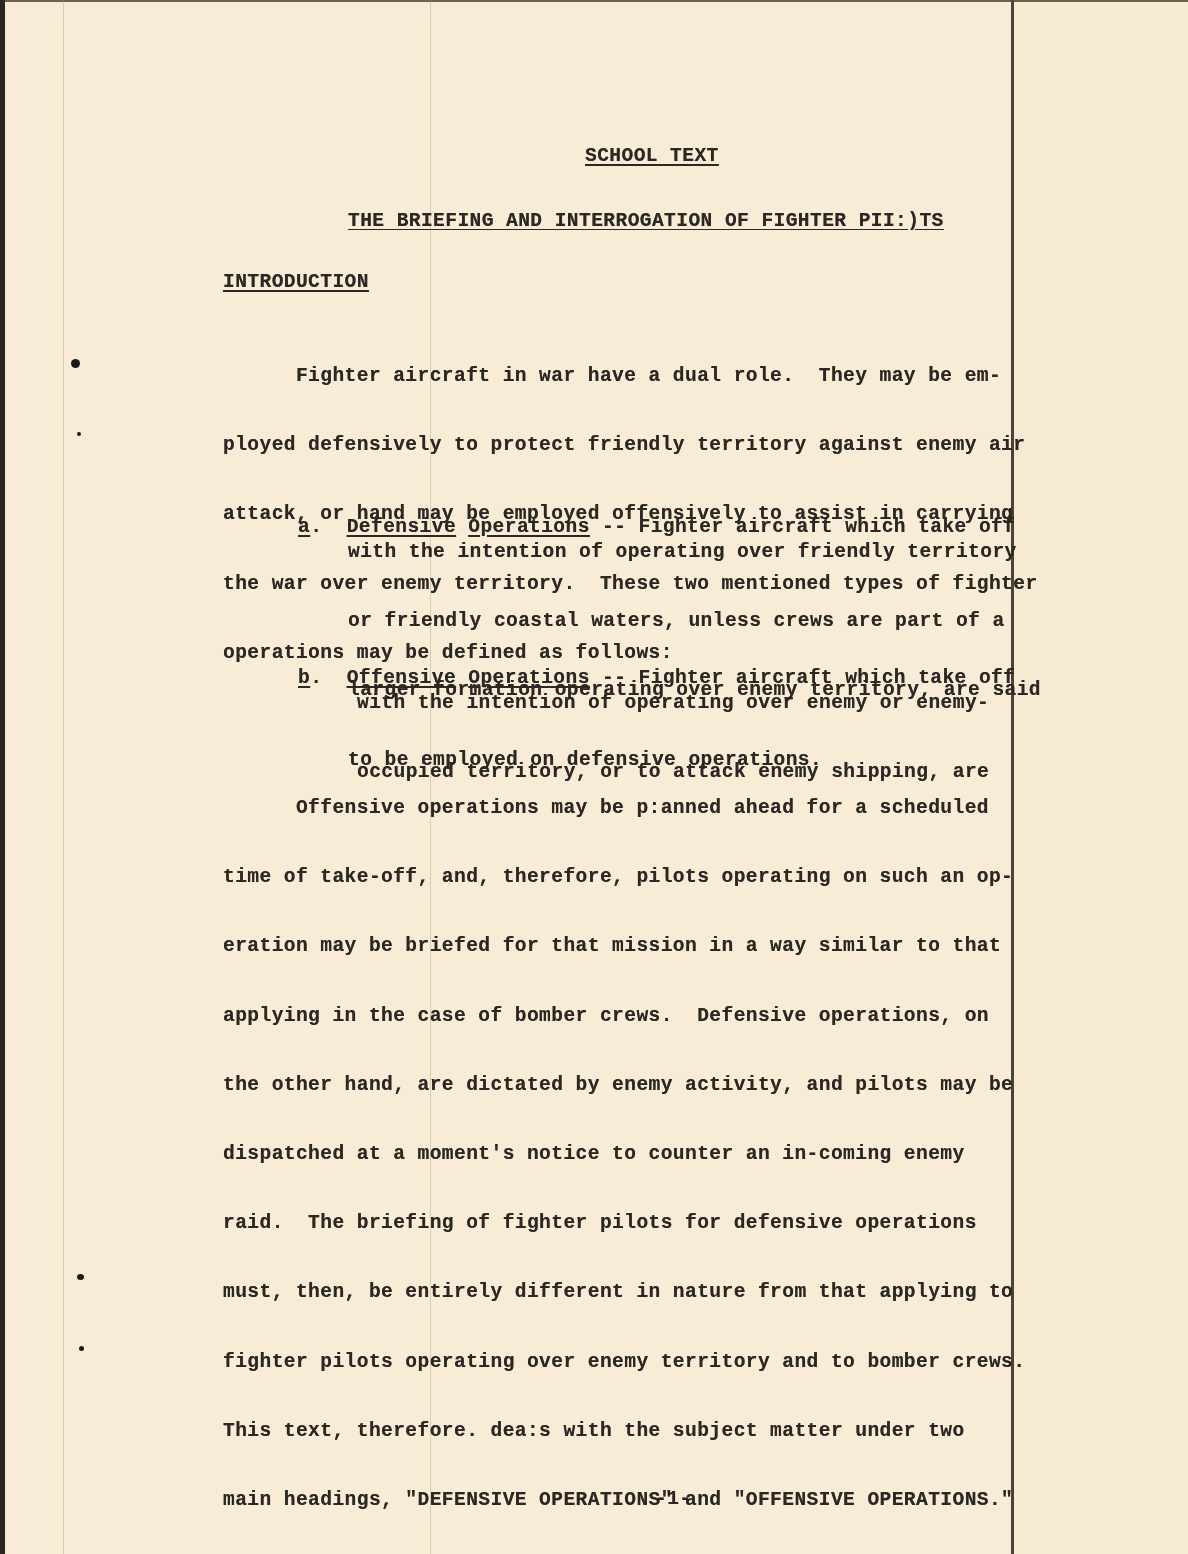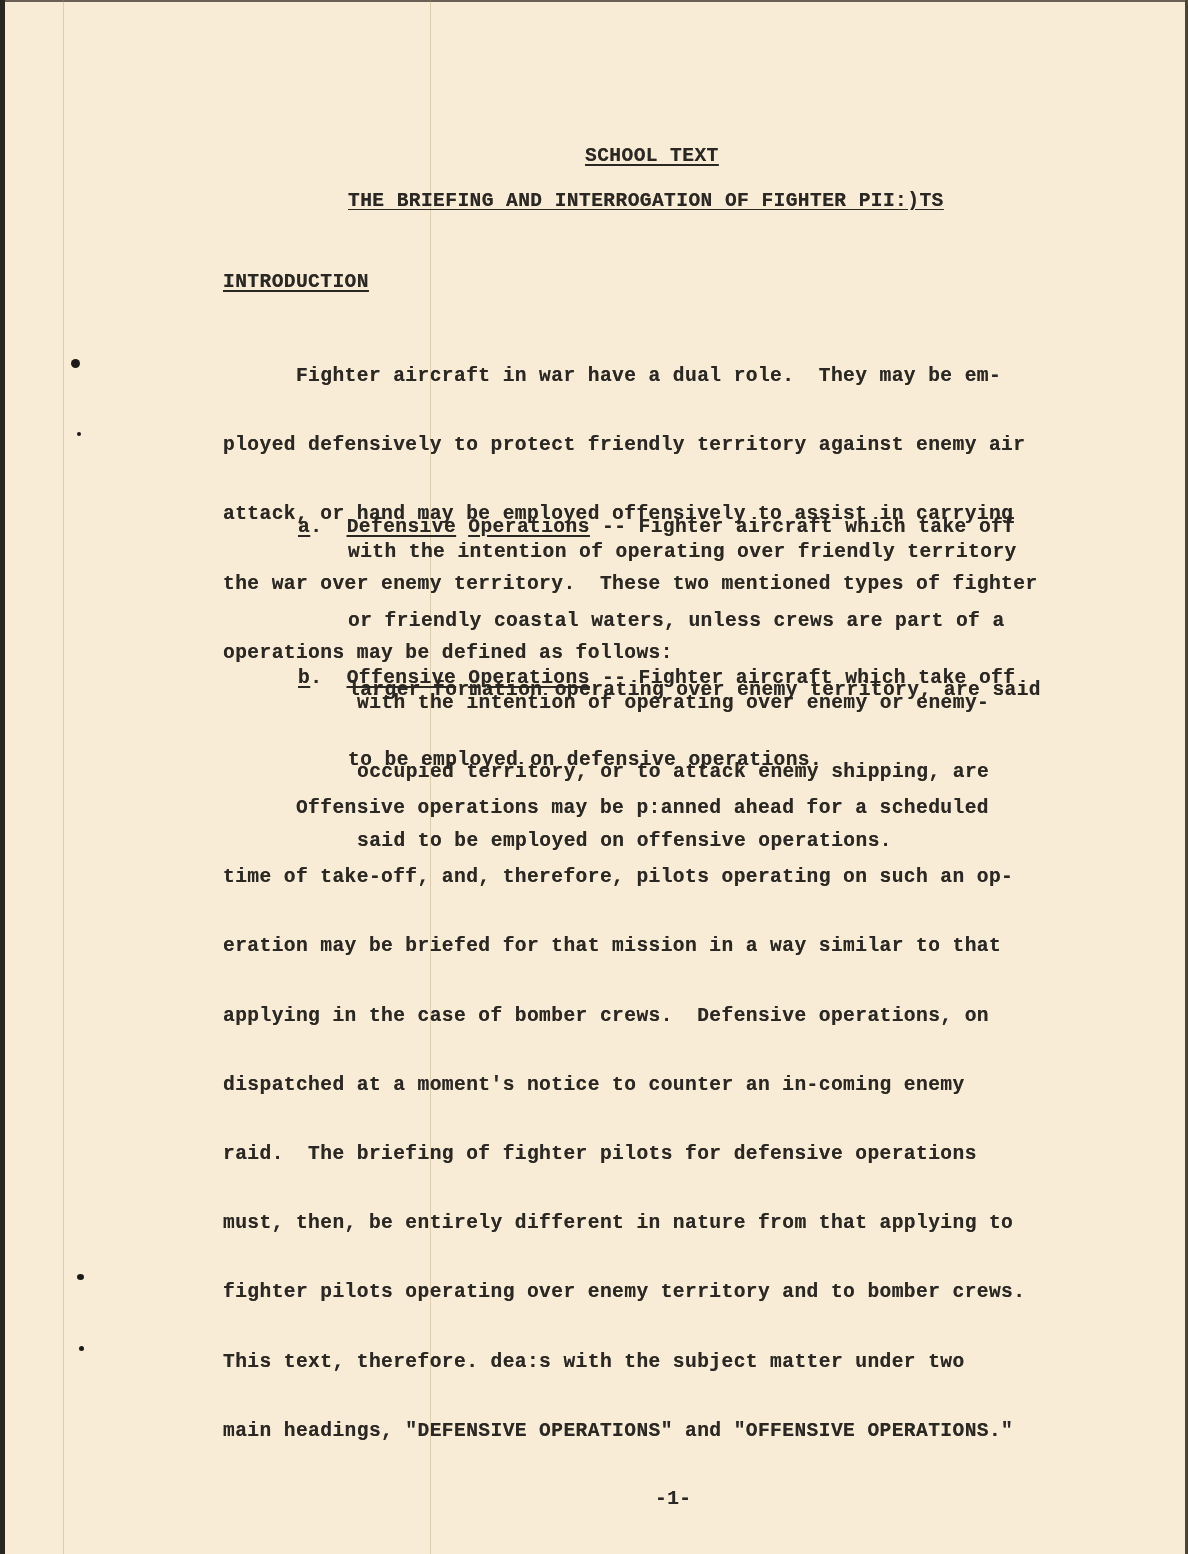--- a/index.html
+++ b/index.html
@@ -9,21 +9,21 @@
     body {
       width: 1188px;
       height: 1554px;
       position: relative;
       overflow: hidden;
       background: #f7ead3;
     }
     .page {
       position: absolute;
       left: 0; top: 0;
-      width: 1188px;
+      width: 1014px;
       height: 1554px;
       background:
         linear-gradient(90deg, rgba(0,0,0,0) 0, rgba(0,0,0,0) 100%),
         #f8ecd6;
     }
     .left-edge {
       position: absolute;
       left: 0; top: 0;
       width: 5px;
       height: 1554px;
@@ -87,21 +87,21 @@
   <div class="right-edge"></div>
   <div class="fold-line l1"></div>
   <div class="fold-line l2"></div>
 
   <div class="punch" style="left:71px; top:359px; width:9px; height:9px;"></div>
   <div class="punch" style="left:77px; top:432px; width:4px; height:4px;"></div>
   <div class="punch" style="left:77px; top:1274px; width:7px; height:6px;"></div>
   <div class="punch" style="left:79px; top:1346px; width:5px; height:5px;"></div>
 
   <div class="typed u" style="left:585px; top:145px;">SCHOOL TEXT</div>
-  <div class="typed u" style="left:348px; top:190px;text-decoration:underline;">THE BRIEFING AND INTERROGATION OF FIGHTER PII:)TS</div>
+  <div class="typed u" style="left:348px; top:210px;text-decoration:underline;">THE BRIEFING AND INTERROGATION OF FIGHTER PII:)TS</div>
 
   <div class="typed u" style="left:223px; top:271px;">INTRODUCTION</div>
 
   <div class="typed" style="left:223px; top:320px;">
     <span class="line">      Fighter aircraft in war have a dual role.  They may be em-</span>
     <span class="line">ployed defensively to protect friendly territory against enemy air</span>
     <span class="line">attack, or hand may be employed offensively to assist in carrying</span>
     <span class="line">the war over enemy territory.  These two mentioned types of fighter</span>
     <span class="line">operations may be defined as follows:</span>
   </div>
@@ -115,28 +115,28 @@
     <span class="line">larger formation operating over enemy territory, are said</span>
     <span class="line">to be employed on defensive operations.</span>
   </div>
 
   <div class="typed" style="left:298px; top:622px;">
     <span class="line"><span class="u">b</span>.  <span class="u">Offensive</span> <span class="u">Operations</span><span> -- Fighter aircraft which take off</span></span>
   </div>
   <div class="typed" style="left:348px; top:647px;margin-left:9px;">
     <span class="line">with the intention of operating over enemy or enemy-</span>
     <span class="line">occupied territory, or to attack enemy shipping, are</span>
-    <span class="line">said to be employed on offensive operations.</span>
   </div>
 
   <div class="typed" style="left:223px; top:752px;">
     <span class="line">      Offensive operations may be p:anned ahead for a scheduled</span>
     <span class="line">time of take-off, and, therefore, pilots operating on such an op-</span>
     <span class="line">eration may be briefed for that mission in a way similar to that</span>
     <span class="line">applying in the case of bomber crews.  Defensive operations, on</span>
+    <span class="line">the other hand, are dictated by enemy activity, and pilots may be</span>
     <span class="line">dispatched at a moment's notice to counter an in-coming enemy</span>
     <span class="line">raid.  The briefing of fighter pilots for defensive operations</span>
     <span class="line">must, then, be entirely different in nature from that applying to</span>
     <span class="line">fighter pilots operating over enemy territory and to bomber crews.</span>
     <span class="line">This text, therefore. dea:s with the subject matter under two</span>
     <span class="line">main headings, "DEFENSIVE OPERATIONS" and "OFFENSIVE OPERATIONS."</span>
   </div>
 
   <div class="typed" style="left:655px; top:1488px;">-1-</div>
 </div>

